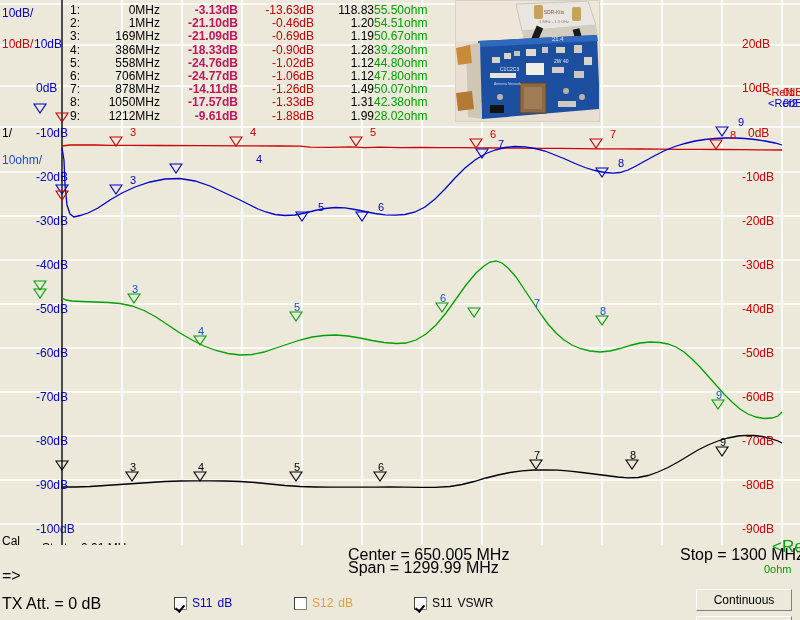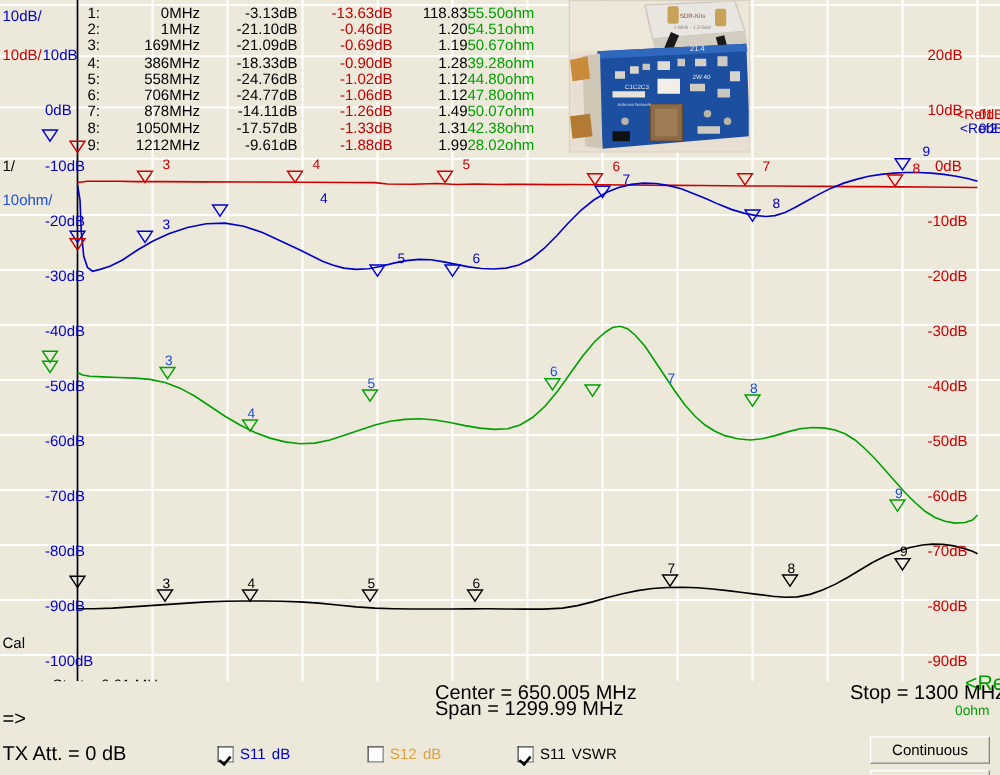--- a/index.html
+++ b/index.html
@@ -19,21 +19,21 @@
   
   .mtable{
     position:absolute;left:70px;top:4px;
     border-collapse:collapse;
     font-size:12px;
     line-height:13.2px;
   }
   .mtable td{padding:0 0 0 0;white-space:nowrap;}
   .c-idx{width:26px;text-align:left;color:#000;}
   .c-freq{width:64px;text-align:right;color:#000;padding-right:4px;}
-  .c-s11{width:78px;text-align:right;color:#000000;padding-right:6px;}
+  .c-s11{width:78px;text-align:right;color:#be185d;padding-right:6px;font-weight:bold;}
   .c-s21{width:76px;text-align:right;color:#c00000;padding-right:6px;}
   .c-vswr{width:60px;text-align:right;color:#000;padding-right:8px;}
   .c-rz{width:78px;text-align:left;color:#00a000;padding-left:4px;}
   
   .lab{position:absolute;white-space:nowrap;font-size:12px;}
   .lblue{color:#0000c8;}
   .lred{color:#cc0000;}
   .lgreen{color:#1d4ed8;}
   .lblack{color:#000;}
   
@@ -400,21 +400,21 @@
       <rect x="34" y="104" width="14" height="8" fill="#111"></rect>
       <rect x="102" y="100" width="18" height="6" fill="#cfcac1"></rect>
 
       <text x="44" y="70" font-family="Liberation Sans" font-size="5" fill="#e8e8e8">C1C2C3</text>
       <text x="98" y="62" font-family="Liberation Sans" font-size="5" fill="#e8e8e8">2W  40</text>
       <text x="96" y="40" font-family="Liberation Sans" font-size="6" fill="#e8e8e8">21.4</text>
       <text x="38" y="84" font-family="Liberation Sans" font-size="3.5" fill="#cfd8e8">Antenna Network</text>
     </svg>
   </div>
 
-  <div class="lab lblack" style="left:2px;top:507px;">Cal</div>
+  <div class="lab lblack" style="left:2px;top:534px;">Cal</div>
   <div class="lab lblack" style="left:42px;top:541px;">Start = 0.01 MHz</div>
 </div>
 
 <div class="bottom">
 
   <div class="sweeptxt" style="left:348px;top:1px;">Center = 650.005 MHz</div>
   <div class="sweeptxt" style="left:348px;top:14px;">Span = 1299.99 MHz</div>
   <div class="sweeptxt" style="left:680px;top:1px;">Stop = 1300 MHz</div>
 
   <div class="sweeptxt lgreen" style="left:772px;top:-8px;font-size:17px;color:#00a000;text-align:center;">&lt;Ref5</div>

